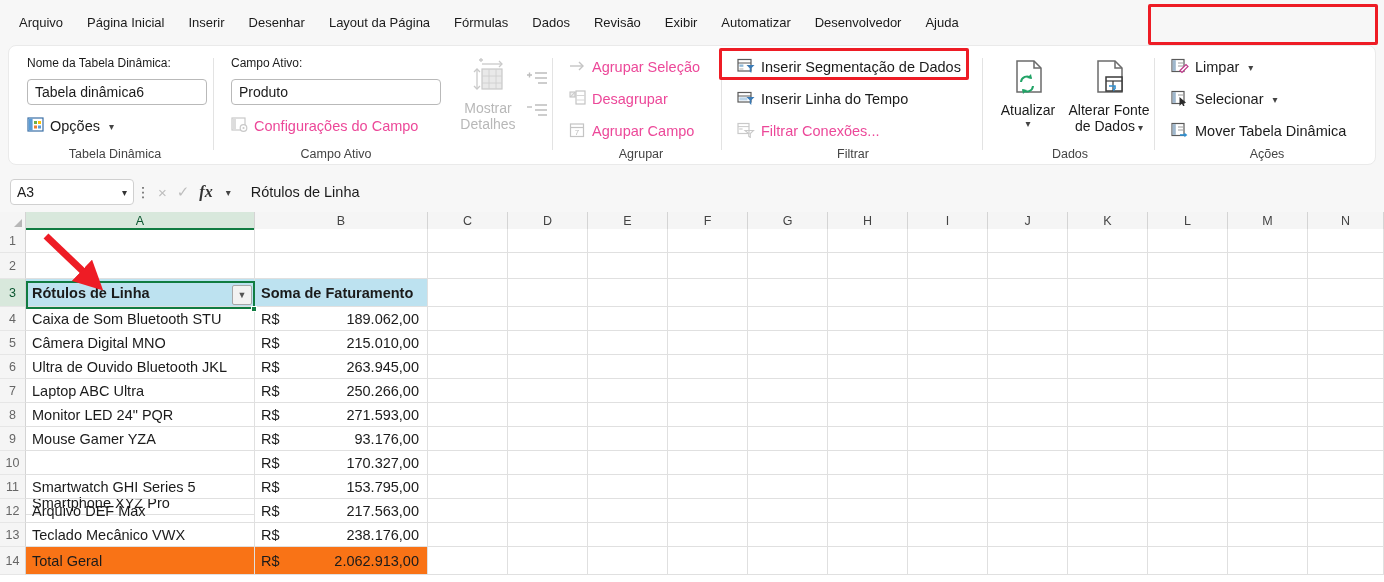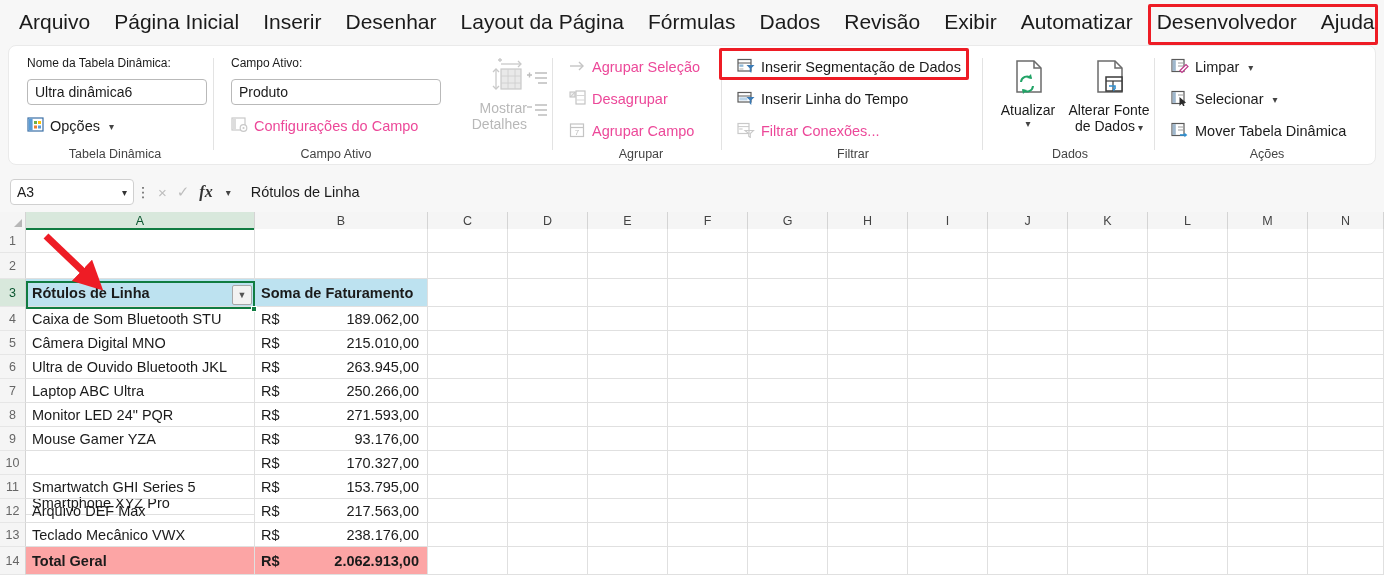--- a/index.html
+++ b/index.html
@@ -14,21 +14,21 @@
 
   
   .tabbar {
     position: absolute; left: 0; top: 0; width: 1384px; height: 44px;
     background: #f7f7f7;
     display: flex; align-items: center;
     padding-left: 8px;
   }
   .tab {
     position: relative;
-    font-size: 21px; color: #1b1b1b;
+    font-size: 13px; color: #1b1b1b;
     padding: 6px 11px; margin-right: 2px;
     white-space: nowrap; cursor: default;
     border-radius: 4px;
   }
   .tab.active { color: #0b6a3a; font-weight: 400; }
   .tab.active .tab-underline {
     position: absolute; left: 9px; right: 9px; bottom: 0px;
     height: 3px; background: #107c41; border-radius: 2px;
   }
 
@@ -144,21 +144,21 @@
 
   .cell {
     position: absolute;
     font-size: 14.5px; color: #1b1b1b;
     display: flex; align-items: center;
     border-right: 1px solid #e0e0e0; border-bottom: 1px solid #e0e0e0;
     background: transparent; overflow: hidden; white-space: nowrap;
   }
   .cell.pad { padding-left: 6px; }
   .cell.hdr { background: #bde2f0; font-weight: 700; }
-  .cell.total { background: #fca5a5; font-weight: 700; }
+  .cell.total { background: #f97316; font-weight: 400; }
   .cell.curr { justify-content: space-between; padding: 0 8px 0 6px; }
   .cell.curr .sym { }
   .cell.curr .val { }
 
   
   .selbox {
     position: absolute; border: 2px solid #107c41; pointer-events: none;
   }
   .selhandle {
     position: absolute; width: 6px; height: 6px; background: #107c41;
@@ -192,21 +192,21 @@
       <div class="tab"><span>Automatizar</span></div>
       <div class="tab"><span>Desenvolvedor</span></div>
       <div class="tab"><span>Ajuda</span></div>
     </div>
   <div class="annot-tab"></div>
 
   <div class="ribbon">
 
     <div class="group" style="left:8px; width:196px;">
       <div class="lbl" style="position:absolute; left:10px; top:10px;">Nome da Tabela Dinâmica:</div>
-      <div class="txtbox" style="position:absolute; left:10px; top:33px; width:180px;">Ultra dinâmica6</div>
+      <div class="txtbox" style="position:absolute; left:10px; top:33px; width:180px;">Tabela dinâmica6</div>
       <div class="rowbtn" style="position:absolute; left:10px; top:67px;">
         <span>
           <svg width="17" height="17" viewBox="0 0 17 17">
             <rect x="1" y="2" width="15" height="13" fill="#fff" stroke="#3a6ea5" stroke-width="1.2"></rect>
             <rect x="1.6" y="2.6" width="4" height="11.8" fill="#5b9bd5"></rect>
             <rect x="7" y="5" width="3" height="3" fill="#70ad47"></rect>
             <rect x="11" y="5" width="3" height="3" fill="#ffc000"></rect>
             <rect x="7" y="9.5" width="3" height="3" fill="#ed7d31"></rect>
             <rect x="11" y="9.5" width="3" height="3" fill="#5b9bd5"></rect>
           </svg>
@@ -226,21 +226,21 @@
           <svg width="17" height="17" viewBox="0 0 17 17">
             <rect x="1" y="2" width="13" height="12" fill="#fff" stroke="#c9c9c9" stroke-width="1.2"></rect>
             <rect x="1.6" y="2.6" width="3.4" height="10.8" fill="#dcdcdc"></rect>
             <circle cx="12.5" cy="12" r="3.3" fill="#fff" stroke="#c9c9c9" stroke-width="1.2"></circle>
             <circle cx="12.5" cy="12" r="1.1" fill="#c9c9c9"></circle>
           </svg>
         </span>
         <span>Configurações do Campo</span>
       </div>
 
-      <div class="bigbtn" style="left:228px; top:12px;text-align:right;">
+      <div class="bigbtn" style="left:228px; top:12px;">
         <svg width="40" height="36" viewBox="0 0 40 36" style="margin-bottom:2px;">
           <g stroke="#c9c9c9" fill="none" stroke-width="1.3">
             <path d="M14 6 H34"></path>
               <path d="M31 3 l3 3 l-3 3"></path>
             <path d="M9 11 V31"></path>
               <path d="M6 14 l3 -3 l3 3"></path>
               <path d="M6 28 l3 3 l3 -3"></path>
             <path d="M11 2 h4 M13 0 v4"></path>
           </g>
           <rect x="14" y="11" width="20" height="20" fill="#e9e9e9" stroke="#c9c9c9" stroke-width="1.2"></rect>

